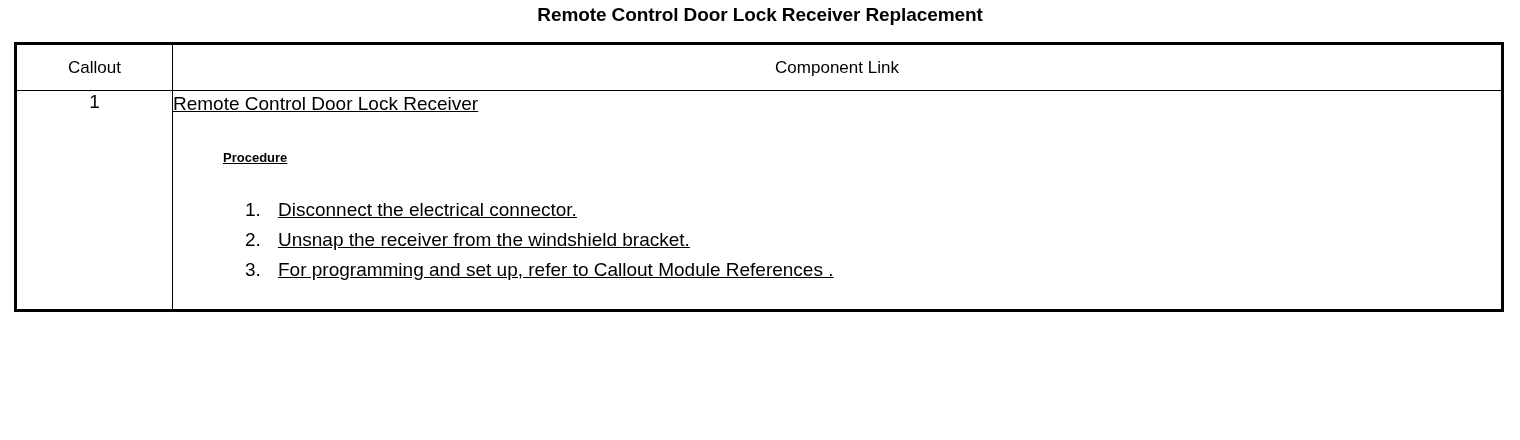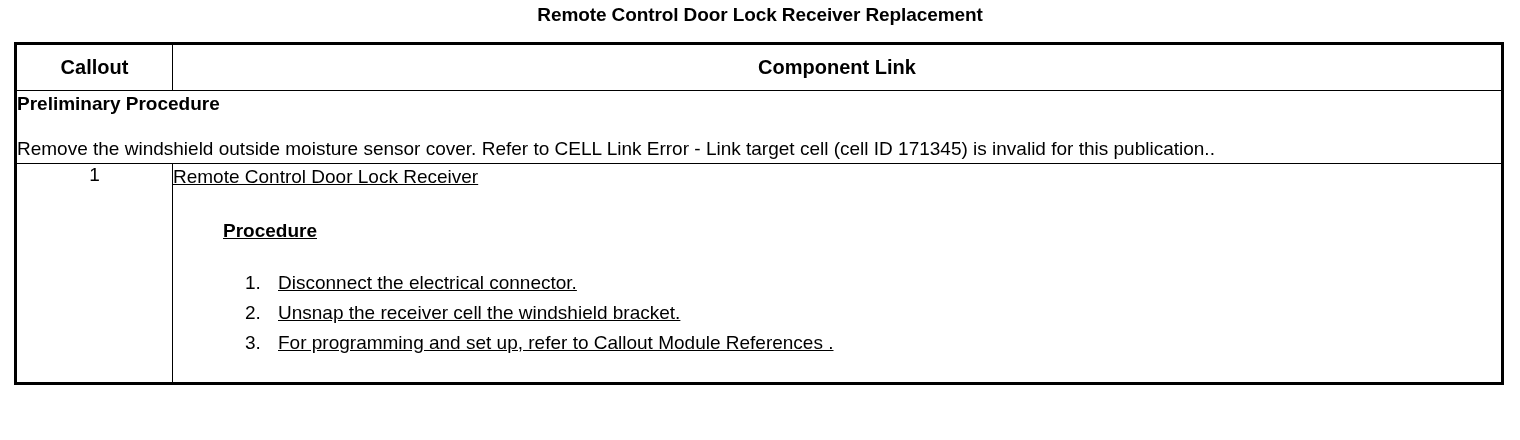--- a/index.html
+++ b/index.html
@@ -49,22 +49,22 @@
     border: 1.5px solid #000;
     vertical-align: top;
     padding: 0;
   }
   .col-callout { width: 157px; }
   .col-component { width: auto; }
 
   
   .hdr-cell {
     text-align: center;
-    font-size: 20px;
-    font-weight: bold;
+    font-size: 17px;
+    font-weight: normal;
     height: 45px;
     line-height: 45px;
     padding: 0;
     border-bottom: 3px solid #000;
   }
 
   
   .prelim-cell {
     padding: 4px 6px 6px 6px;
     font-size: 19px;
@@ -95,21 +95,21 @@
     font-size: 19px;
     text-decoration: underline;
   }
   .comp-name {
     font-size: 19px;
     line-height: 26px;
     margin: 0 0 28px 0;
   }
   .proc-heading {
     font-weight: bold;
-    font-size: 19px;
+    font-size: 13px;
     line-height: 26px;
     margin: 0 0 24px 0;
     padding-left: 50px;
   }
   ol.step-list {
     margin: 8px;
     padding: 0 0 0 64px;
     list-style: none;
     counter-reset: stepnum;
   }
@@ -142,33 +142,27 @@
       <col class="col-component">
     </colgroup>
     <thead>
       <tr>
         <th class="hdr-cell">Callout</th>
         <th class="hdr-cell">Component Link</th>
       </tr>
     </thead>
     <tbody>
       <tr>
-        <td class="prelim-cell" colspan="2">
-          <div class="prelim-heading">Preliminary Procedure</div>
-          <div class="prelim-body">Remove the windshield outside moisture sensor cover. Refer to CELL Link Error - Link target cell (cell ID 171345) is invalid for this publication..</div>
-        </td>
-      </tr>
-      <tr>
         <td class="callout-cell">1</td>
         <td class="component-cell">
           <div class="comp-name">Remote Control Door Lock Receiver</div>
           <div class="proc-heading">Procedure</div>
           <ol class="step-list">
             <li>Disconnect the electrical connector.</li>
-            <li>Unsnap the receiver cell the windshield bracket.</li>
+            <li>Unsnap the receiver from the windshield bracket.</li>
             <li>For programming and set up, refer to Callout Module References .</li>
           </ol>
         </td>
       </tr>
     </tbody>
   </table>
 
 </div>
 
 </body></html>

